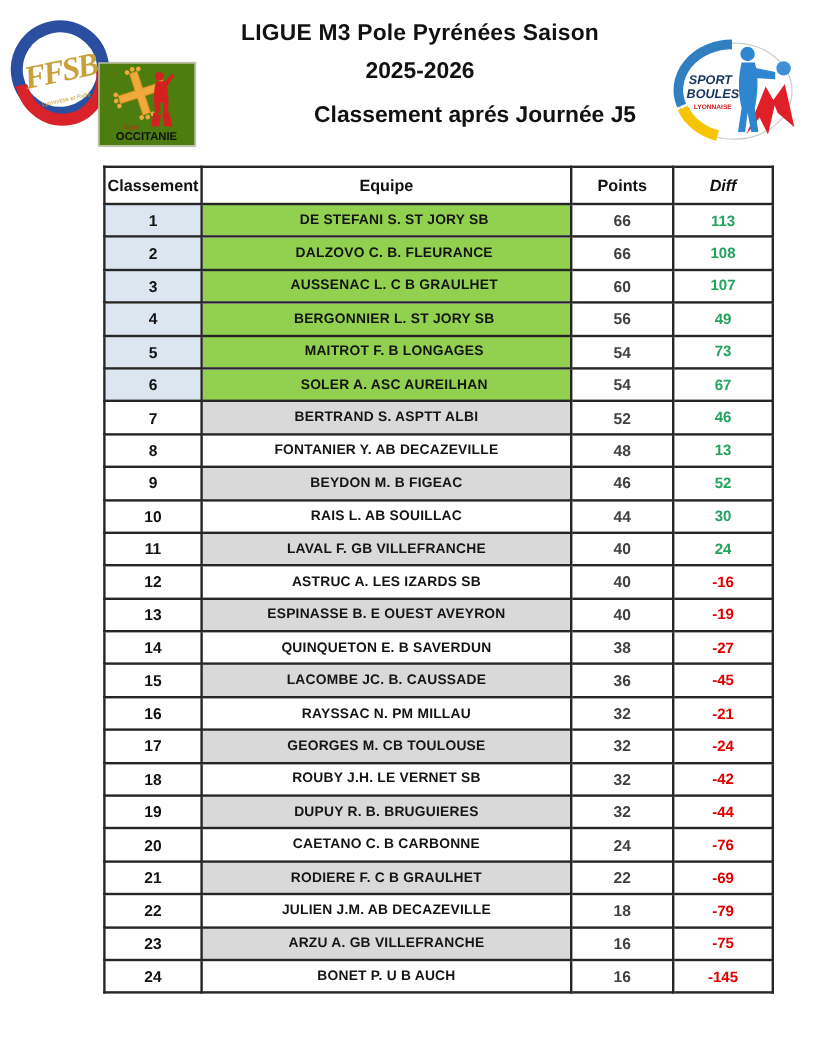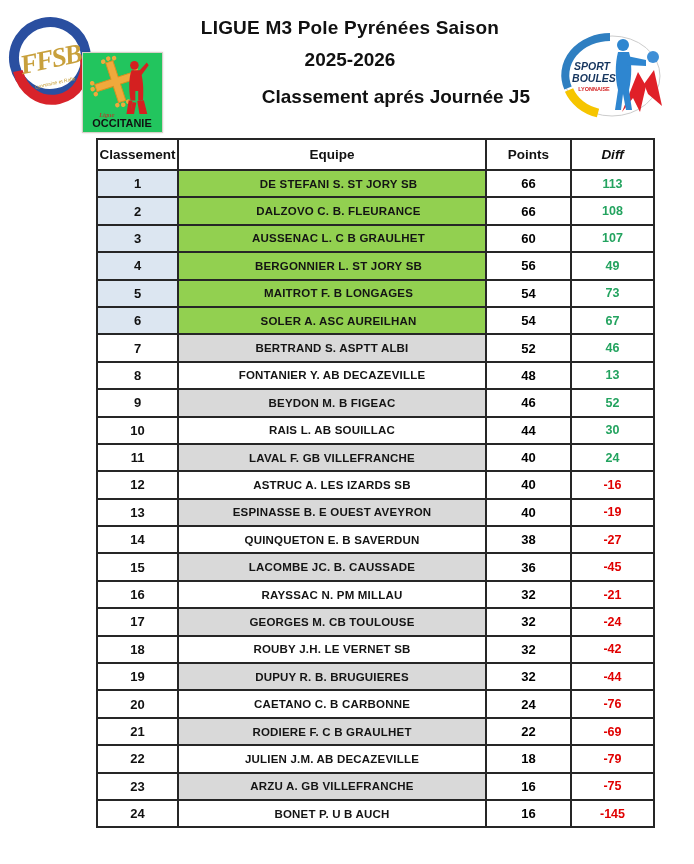--- a/index.html
+++ b/index.html
@@ -25,30 +25,30 @@
     text-align:center;
     color:#111;
   }
   .title-line1{font-size:19px;font-weight:bold;letter-spacing:.2px;}
   .title-line2{font-size:19px;font-weight:bold;margin-top:10px;}
   .title-line3{font-size:19px;font-weight:bold;margin-top:15px;margin-right:30px;text-align:right;}
   
   .logo{position:absolute;}
   .logo-ffsb{left:8px;top:10px;width:84px;height:96px;}
   .logo-occitanie{
-    left:82px;top:52px;width:81px;height:81px;
-    background:#22c55e;border:1px solid #d8d0c8;
+    left:82px;top:52px;width:81px;height:70px;
+    background:#4d7c0f;border:1px solid #d8d0c8;
     box-shadow:0 0 2px rgba(0,0,0,.15);
   }
   .logo-occitanie svg{width:100%;height:100%;}
   .logo-sport{left:560px;top:32px;width:110px;height:88px;}
   
   table.standings{
     position:absolute;
-    left:96px; top:138px;
+    left:86px; top:138px;
     width:557px;
     border-collapse:collapse;
     table-layout:fixed;
   }
   .standings th,.standings td{
     border:2px solid var(--border);
     text-align:center;
     vertical-align:middle;
     overflow:hidden;
     white-space:nowrap;
@@ -56,21 +56,21 @@
   .standings thead tr{height:31px;}
   .standings tbody tr{height:27.4px;}
   .standings th{font-size:13.5px;font-weight:bold;color:#111;background:#fff;}
   .standings th.col-diff{font-style:italic;}
   td.rank{font-size:13px;font-weight:bold;color:#111;background:#fff;}
   td.rank.bg-blue{background:var(--blue-fill);}
   td.team{font-size:11.5px;font-weight:600;color:#141414;letter-spacing:.2px;}
   td.team.bg-green{background:var(--green-fill);padding-left:13px;}
   td.team.bg-gray{background:var(--gray-fill);margin-top:14px;}
   td.team.bg-white{background:#ffffff;}
-  td.points{font-size:13px;font-weight:bold;color:#000000;background:#fff;}
+  td.points{font-size:13px;font-weight:bold;color:#404040;background:#fff;}
   td.diff{font-size:12.5px;font-weight:bold;background:#fff;}
   td.diff.diff-pos{color:var(--pos);}
   td.diff.diff-neg{color:var(--neg);}
 </style>
 </head>
 <body>
 
 <div class="logo logo-ffsb">
   <svg viewBox="0 0 84 96" width="84" height="96">
     <g transform="rotate(-12 42 48)">

